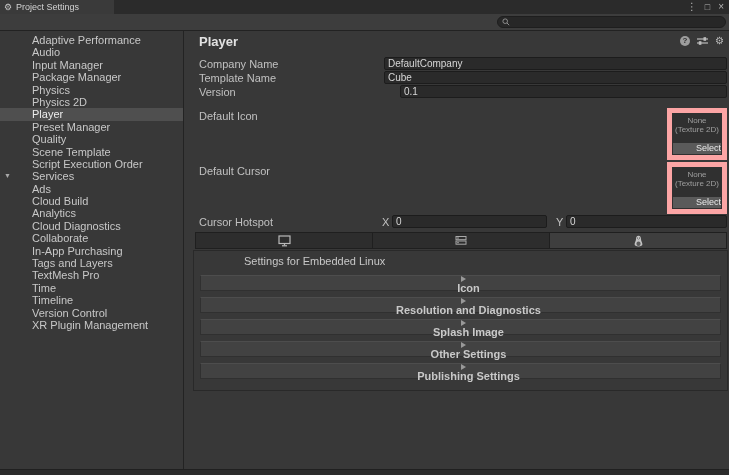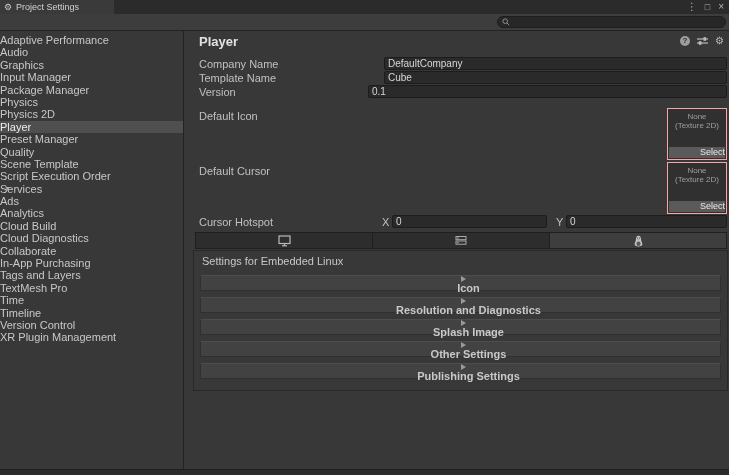--- a/index.html
+++ b/index.html
@@ -23,21 +23,21 @@
             border-bottom:1px solid #222; }
   .searchbox{ position:absolute; left:497px; right:3px; top:2px; height:12px; background:#272727;
               border:1px solid #1e1e1e; border-radius:6px; display:flex; align-items:center; padding-left:4px; }
   .searchbox svg{ flex:0 0 auto; }
   .searchbox input{ flex:1; background:transparent; border:none; outline:none; color:#ddd;
                     font-size:9px; font-family:"Liberation Sans",sans-serif; height:10px; padding:0 3px; }
 
   
   .bodyrow{ position:absolute; left:0; top:31px; width:729px; height:438px; display:flex; }
   .sidebar{ width:184px; border-right:1px solid #232323; padding-top:3px; overflow:hidden; }
-  .side-item{ height:12.4px; line-height:12.4px; font-size:11px; color:#c8c8c8; padding-left:0;
+  .side-item{ height:12.4px; line-height:12.4px; font-size:11px; color:#c8c8c8; padding-left:32px;
               white-space:nowrap; position:relative; cursor:default; }
   .side-item.child{ }
   .side-item.selected{ background:#4f4f4f; color:#ececec; }
   .side-item .tri{ position:absolute; left:4px; top:0; font-size:7px; color:#a8a8a8; }
 
   .main{ flex:1; position:relative; }
 
   
   .main-title{ position:absolute; left:15px; top:3px; font-size:13px; font-weight:bold; color:#e2e2e2; }
   .header-icons{ position:absolute; right:5px; top:5px; display:flex; align-items:center; gap:7px; }
@@ -45,37 +45,37 @@
               font-size:8px; font-weight:bold; text-align:center; line-height:10px; }
   .gear-ic{ color:#bdbdbd; font-size:10px; line-height:10px; }
 
   
   .flabel{ position:absolute; left:15px; font-size:11px; color:#c0c0c0; white-space:nowrap; }
   .tf{ position:absolute; height:13px; background:#2a2a2a; border:1px solid #1c1c1c; border-radius:2px;
        color:#d6d6d6; font-size:10px; font-family:"Liberation Sans",sans-serif; padding:0 3px; outline:none; }
 
   
   .texbox{ position:absolute; right:2px; width:60px; height:52px; background:#303030;
-           border:1px solid #fca5a5; }
+           border:5px solid #fca5a5; }
   .texbox .none{ margin-top:3px; text-align:center; font-size:8px; line-height:9px; color:#9f9f9f; }
   .texbox .selectbar{ position:absolute; left:1px; right:1px; bottom:1px; height:11px; background:#5a5a5a;
                       color:#e8e8e8; font-size:9px; line-height:11px; text-align:right; cursor:default; }
 
   
   .tabbar{ position:absolute; left:11px; right:2px; top:201px; height:17px; display:flex;
            background:#2d2d2d; border:1px solid #1f1f1f; }
   .ptab{ flex:1; display:flex; align-items:center; justify-content:center; border-right:1px solid #1f1f1f;
          background:#2d2d2d; cursor:default; }
   .ptab:last-child{ border-right:none; }
   .ptab.selected{ background:#3e3e3e; }
 
   
   .settings-frame{ position:absolute; left:9px; right:1px; top:219px; height:141px;
                    border:1px solid #292929; }
-  .settings-heading{ padding:4px 8px 2px 8px; font-size:11px; color:#c8c8c8; }
+  .settings-heading{ padding:4px 8px 2px 8px; font-size:11px; color:#c8c8c8;margin-left:42px; }
   .section-bar{ height:16px; margin:0 6px 6px 6px; background:#424242; border:1px solid #303030;
                 border-top-color:#4d4d4d; display:flex; align-items:center; padding-left:6px; cursor:default;flex-direction:column; }
   .section-bar:first-of-type{ margin-top:6px; }
   .fold-arrow{ width:0; height:0; border-top:3.5px solid transparent; border-bottom:3.5px solid transparent;
                border-left:5px solid #999; }
   .section-label{ margin-left:10px; font-size:11px; font-weight:bold; color:#c9c9c9; }
 
   .bottom-strip{ position:absolute; left:0; top:469px; width:729px; height:6px; background:#2c2c2c;
                  border-top:1px solid #202020; }
 </style>
@@ -104,34 +104,33 @@
       </svg>
       <input type="text" value="" style="">
     </div>
   </div>
 
   <div class="bodyrow">
 
     <div class="sidebar" id="sidebar-list">
         <div class="side-item">Adaptive Performance</div>
         <div class="side-item">Audio</div>
-        <div class="side-item">Graphics</div>
         <div class="side-item">Input Manager</div>
         <div class="side-item">Package Manager</div>
         <div class="side-item">Physics</div>
         <div class="side-item">Physics 2D</div>
         <div class="side-item selected">Player</div>
         <div class="side-item">Preset Manager</div>
         <div class="side-item">Quality</div>
         <div class="side-item">Scene Template</div>
         <div class="side-item">Script Execution Order</div>
         <div class="side-item"><span class="tri">▼</span>Services</div>
         <div class="side-item child">Ads</div>
+        <div class="side-item child">Cloud Build</div>
         <div class="side-item child">Analytics</div>
-        <div class="side-item child">Cloud Build</div>
         <div class="side-item child">Cloud Diagnostics</div>
         <div class="side-item child">Collaborate</div>
         <div class="side-item child">In-App Purchasing</div>
         <div class="side-item">Tags and Layers</div>
         <div class="side-item">TextMesh Pro</div>
         <div class="side-item">Time</div>
         <div class="side-item">Timeline</div>
         <div class="side-item">Version Control</div>
         <div class="side-item">XR Plugin Management</div>
       </div>
@@ -150,21 +149,21 @@
         <span class="gear-ic">⚙</span>
       </div>
 
       <div class="flabel" style="top:27px">Company Name</div>
       <input class="tf" style="left: 200px; right: 2px; top: 26px;" value="DefaultCompany">
 
       <div class="flabel" style="top:41px">Template Name</div>
       <input class="tf" style="left: 200px; right: 2px; top: 40px;" value="Cube">
 
       <div class="flabel" style="top:55px">Version</div>
-      <input class="tf" style="left: 184px; right: 2px; top: 54px;" value="0.1">
+      <input class="tf" style="left: 216px; right: 2px; top: 54px;" value="0.1">
 
       <div class="flabel" style="top:79px">Default Icon</div>
       <div class="texbox" style="top:77px">
         <div class="none">
           <div>None</div>
           <div>(Texture 2D)</div>
         </div>
         <div class="selectbar">Select</div>
       </div>
 

